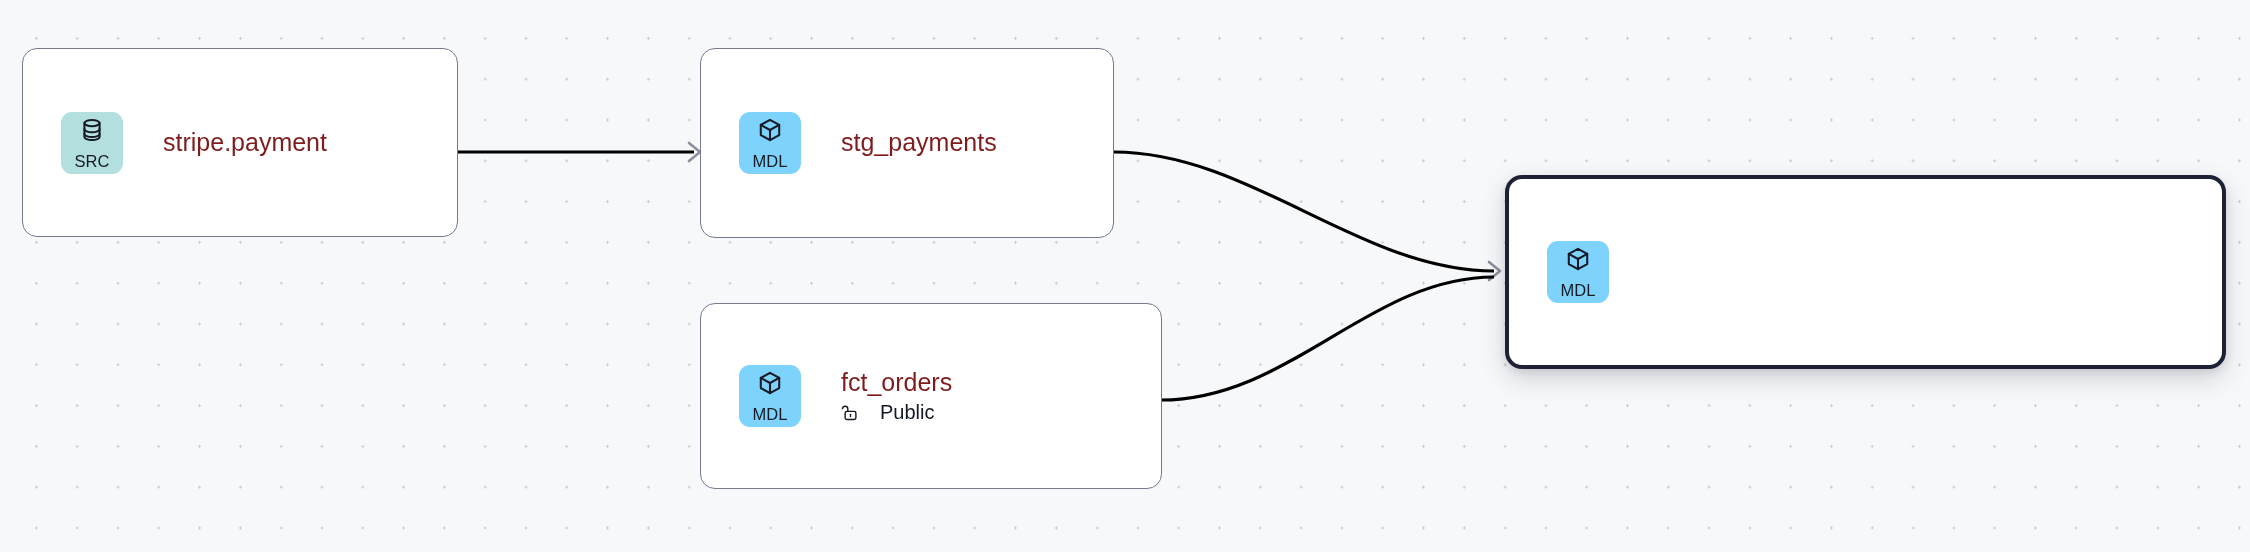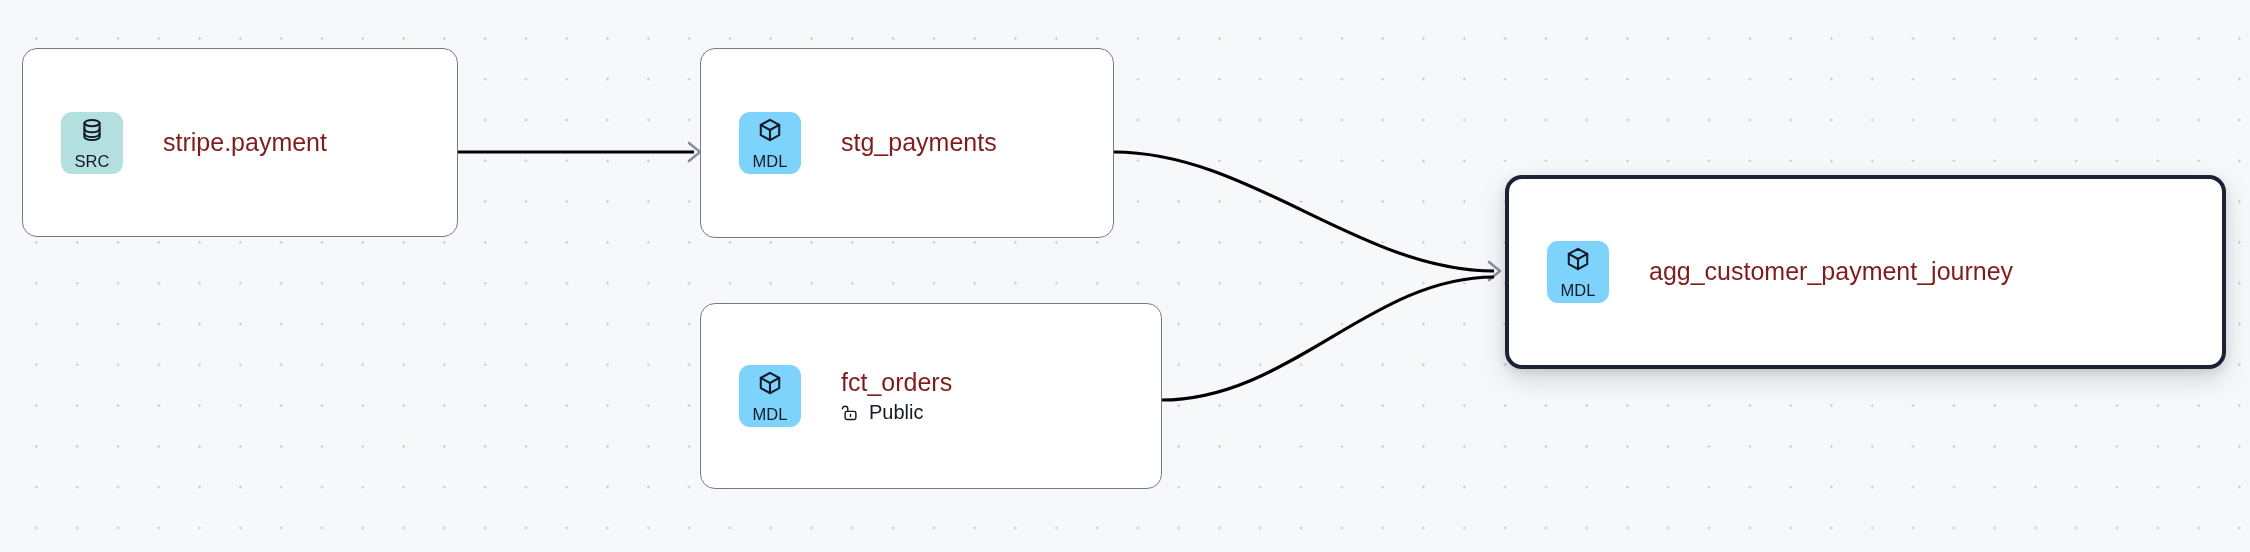--- a/index.html
+++ b/index.html
@@ -84,21 +84,21 @@
   .title {
     font-size: 25px;
     line-height: 1.18;
     color: #7f1d1d;
     white-space: nowrap;
     font-family: "Liberation Sans", sans-serif;
   }
   .subline {
     display: flex;
     align-items: center;
-    gap: 9px;
+    gap: 20px;
     margin-top: 4px;
     font-size: 20px;
     color: #141926;
     white-space: nowrap;
   }
   .subline .lock { line-height: 0; display: block; }
   .subline .lock svg { display: block; }
 </style>
 </head>
 <body>
@@ -185,18 +185,15 @@
     <div class="badge mdl">
       <span class="glyph">
         <svg width="26" height="26" viewBox="0 0 24 24" fill="none" stroke="#151a26" stroke-width="1.9" stroke-linecap="round" stroke-linejoin="round">
           <path d="M12 2.6 L20.5 7.3 L20.5 16.7 L12 21.4 L3.5 16.7 L3.5 7.3 Z"></path>
           <path d="M3.5 7.3 L12 12 L20.5 7.3"></path>
           <path d="M12 12 L12 21.4"></path>
         </svg>
       </span>
       <span class="btext">MDL</span>
     </div>
-    <div class="labels">
-      <div class="title">agg_customer_payment_journey</div>
-    </div>
   </div>
 
 </div>
 
 </body></html>

